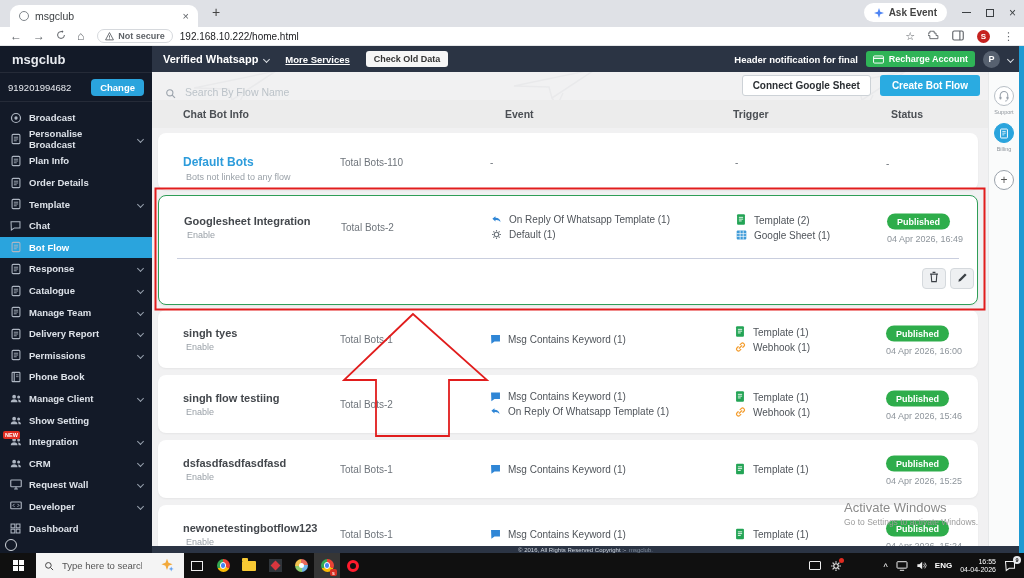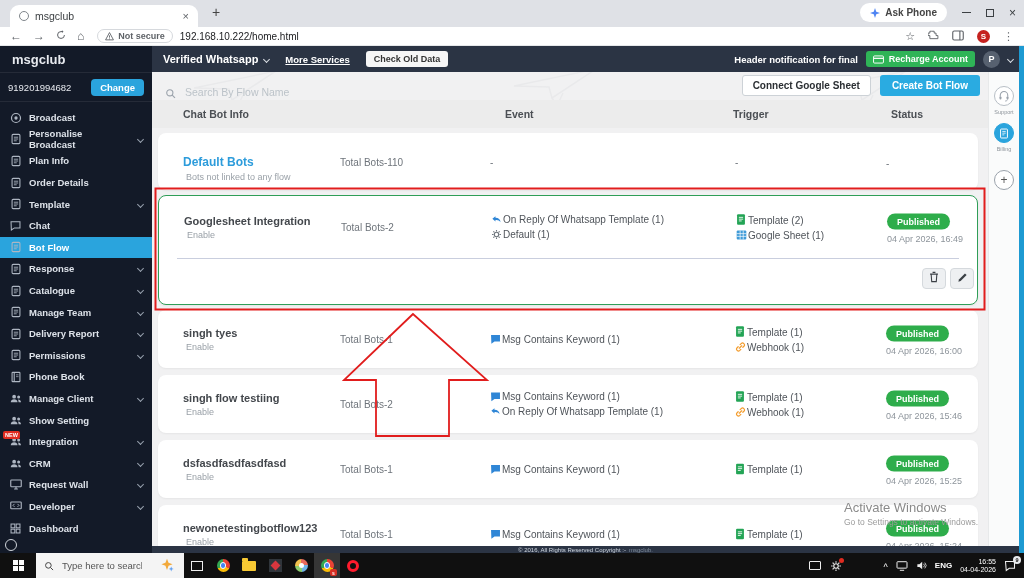--- a/index.html
+++ b/index.html
@@ -88,21 +88,21 @@
         box-shadow:0 1px 2px rgba(0,0,0,.05);}
   .card.hl{border:1.5px solid #2f9e57;}
   .cmain{position:relative;height:100%;}
   .nm{position:absolute;left:25px;top:50%;transform:translateY(-50%);}
   .nm .t{font-size:11px;font-weight:bold;color:#43474c;margin-bottom:3px;}
   .nm.link .t{color:#2d9cdb;font-size:12px;margin-top:12px;}
   .nm .s{font-size:9px;color:#9aa1a8;padding-left:3px;}
   .tot{position:absolute;left:182px;top:50%;transform:translateY(-50%);font-size:10px;color:#6e747b;}
   .evs{position:absolute;left:332px;top:50%;transform:translateY(-50%);display:flex;flex-direction:column;gap:4px;}
   .trs{position:absolute;left:577px;top:50%;transform:translateY(-50%);display:flex;flex-direction:column;gap:4px;}
-  .line{display:flex;align-items:center;font-size:10px;color:#4f545a;white-space:nowrap;}
+  .line{display:flex;align-items:center;gap:6px;font-size:10px;color:#4f545a;white-space:nowrap;}
   .line .ic{width:12px;display:flex;flex:none;}
   .st{position:absolute;left:728px;top:50%;transform:translateY(-50%);}
   .pill{display:inline-block;background:#2ead4b;color:#fff;font-size:9px;font-weight:bold;
         padding:3px 10px;border-radius:9px;margin-bottom:4px;}
   .date{font-size:9px;color:#8d949b;}
   .dash{color:#6e747b;font-size:10px;}
   .divider{border-top:1px solid #c9cede;margin:0 18px;}
   .actions{position:relative;height:42px;}
   .act{position:absolute;top:9px;width:24px;height:21px;background:#eef0f2;border:1px solid #d5d9dd;
        border-radius:4px;display:flex;align-items:center;justify-content:center;}
@@ -181,21 +181,21 @@
       <span class="favicon"></span>
       <span>msgclub</span>
       <span class="tab-close">×</span>
     </div>
     <div class="newtab">+</div>
     <div class="winctl">
       <span class="gemini">
         <svg width="10" height="10" viewBox="0 0 16 16">
             <path d="M8 0l2 6 6 2-6 2-2 6-2-6-6-2 6-2z" fill="#4e84f3"></path>
           </svg>
-        <span>Ask Phone</span>
+        <span>Ask Event</span>
       </span>
       <span class="ctl-min"></span>
       <span class="ctl-restore"></span>
       <span class="ctl-close">×</span>
     </div>
   </div>
 
   <div class="toolbar">
     <span class="nav-ic">←</span>
     <span class="nav-ic">→</span>

